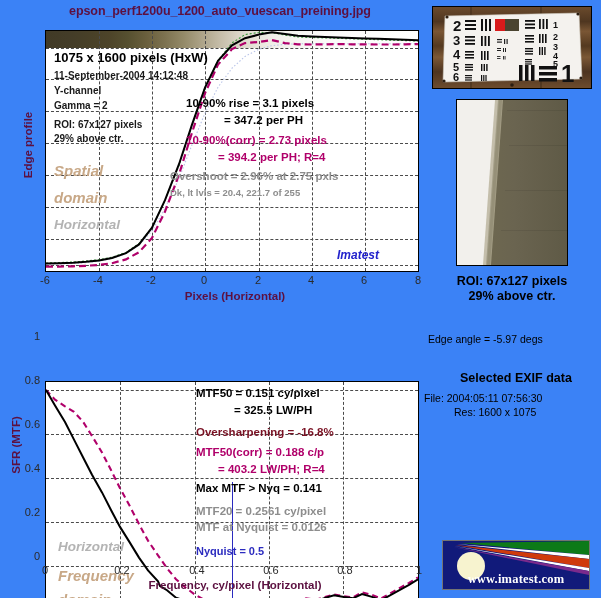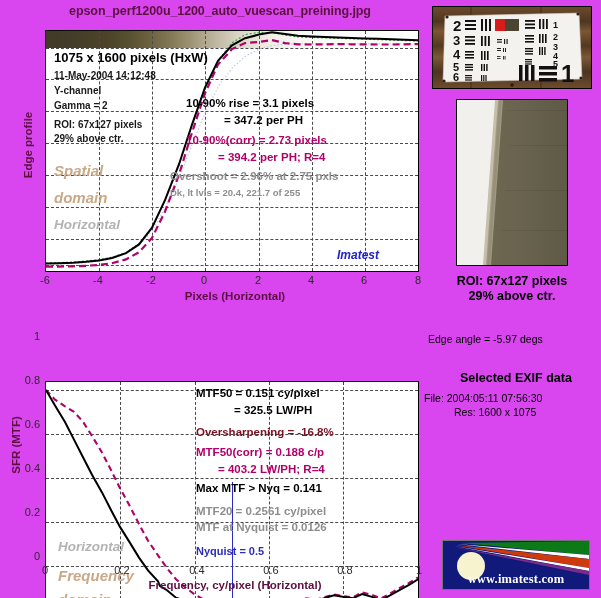--- a/index.html
+++ b/index.html
@@ -12,21 +12,21 @@
     height: 598px;
     position: relative;
     font-family: "Liberation Sans", sans-serif;
     overflow: hidden;
   }
   .page {
     position: absolute;
     left: 0; top: 0;
     width: 601px;
     height: 598px;
-    background: #d946ef;
+    background: #3b82f6;
   }
 
   
   #main-title {
     position: absolute;
     left: 0; top: 4px;
     width: 440px;
     text-align: center;
     font-size: 12.5px;
     font-weight: bold;
@@ -191,21 +191,21 @@
         <polyline fill="none" stroke="#3a9a3a" stroke-width="1.1" stroke-dasharray="2,2" points="0,232 13,231.6 27,231 40,230 53,228.6 66,226.2 80,221.4 93,212.5 106,196.5 119,169 133,134.5 146,94.5 159,56.5 172,29.5 186,11.9 199,3.6 213,1.3 226,1.7 239,4.1 252,6 266,6.5 279,6.9 292,7.4 306,7.8 319,8.3 332,8.7 346,9.2 359,9.6 372,10"></polyline>
 
         <polyline fill="none" stroke="#b9c4e8" stroke-width="1.1" stroke-dasharray="1.5,2" points="0,233.2 13,233 27,232.5 40,231.6 53,230.2 66,227.4 80,222.6 93,214.2 106,200 119,177.4 133,147.4 146,113.8 159,82.2 172,56.2 186,37.2 199,25.4 213,18.2 226,14.6 239,13.4 252,12.7 266,12.7 279,12.7 292,12.7 306,12.7 319,12.7 332,12.7 346,12.7 359,12.7 372,12.7"></polyline>
 
         <polyline fill="none" stroke="#b0006a" stroke-width="2.2" stroke-dasharray="7,4" points="0,235.6 13,235.6 27,235.3 40,234.8 53,233.9 66,232.2 80,228.4 93,221.2 106,206.9 119,180.6 119,180.6 133,143.6 146,101.6 159,62.2 172,33.6 186,18.1 199,12.1 213,10.9 226,9.1 239,12.1 252,13.3 266,13.5 279,13.3 292,13.1 306,13.3 319,13.4 332,13.5 346,13.5 359,13.3 372,13.1"></polyline>
 
         <polyline fill="none" stroke="#000000" stroke-width="2.0" points="0,232.4 13,232.2 27,231.7 40,230.8 53,229.4 66,227 80,222.2 93,213.4 106,196.6 119,169.2 133,133.2 146,93.6 159,56.6 172,29.8 186,14.4 199,7.2 213,3.6 226,1.2 239,3.1 252,4.8 266,5.5 279,6 292,6.5 306,6.9 319,7.4 332,7.8 346,8.3 359,8.7 372,9.2"></polyline>
       </svg>
 
       <div class="anno black-b" style="left:8px; top:19px; font-size:13px;">1075 x 1600 pixels (HxW)</div>
-      <div class="anno black-n" style="left:8px; top:39px;">11-May-2004 14:12:48</div>
+      <div class="anno black-n" style="left:8px; top:39px;">11-September-2004 14:12:48</div>
       <div class="anno black-n" style="left:8px; top:54px;">Y-channel</div>
       <div class="anno black-n" style="left:8px; top:69px;">Gamma = 2</div>
       <div class="anno black-n" style="left:8px; top:88px;">ROI: 67x127 pixels</div>
       <div class="anno black-n" style="left:8px; top:102px;">29% above ctr.</div>
 
       <div class="anno tan-i" style="left:8px; top:131px;">Spatial</div>
       <div class="anno tan-i" style="left:8px; top:158px;">domain</div>
       <div class="anno gray-i" style="left:8px; top:186px;">Horizontal</div>
 
       <div class="anno black-b" style="left:140px; top:66px;">10-90% rise = 3.1 pixels</div>

